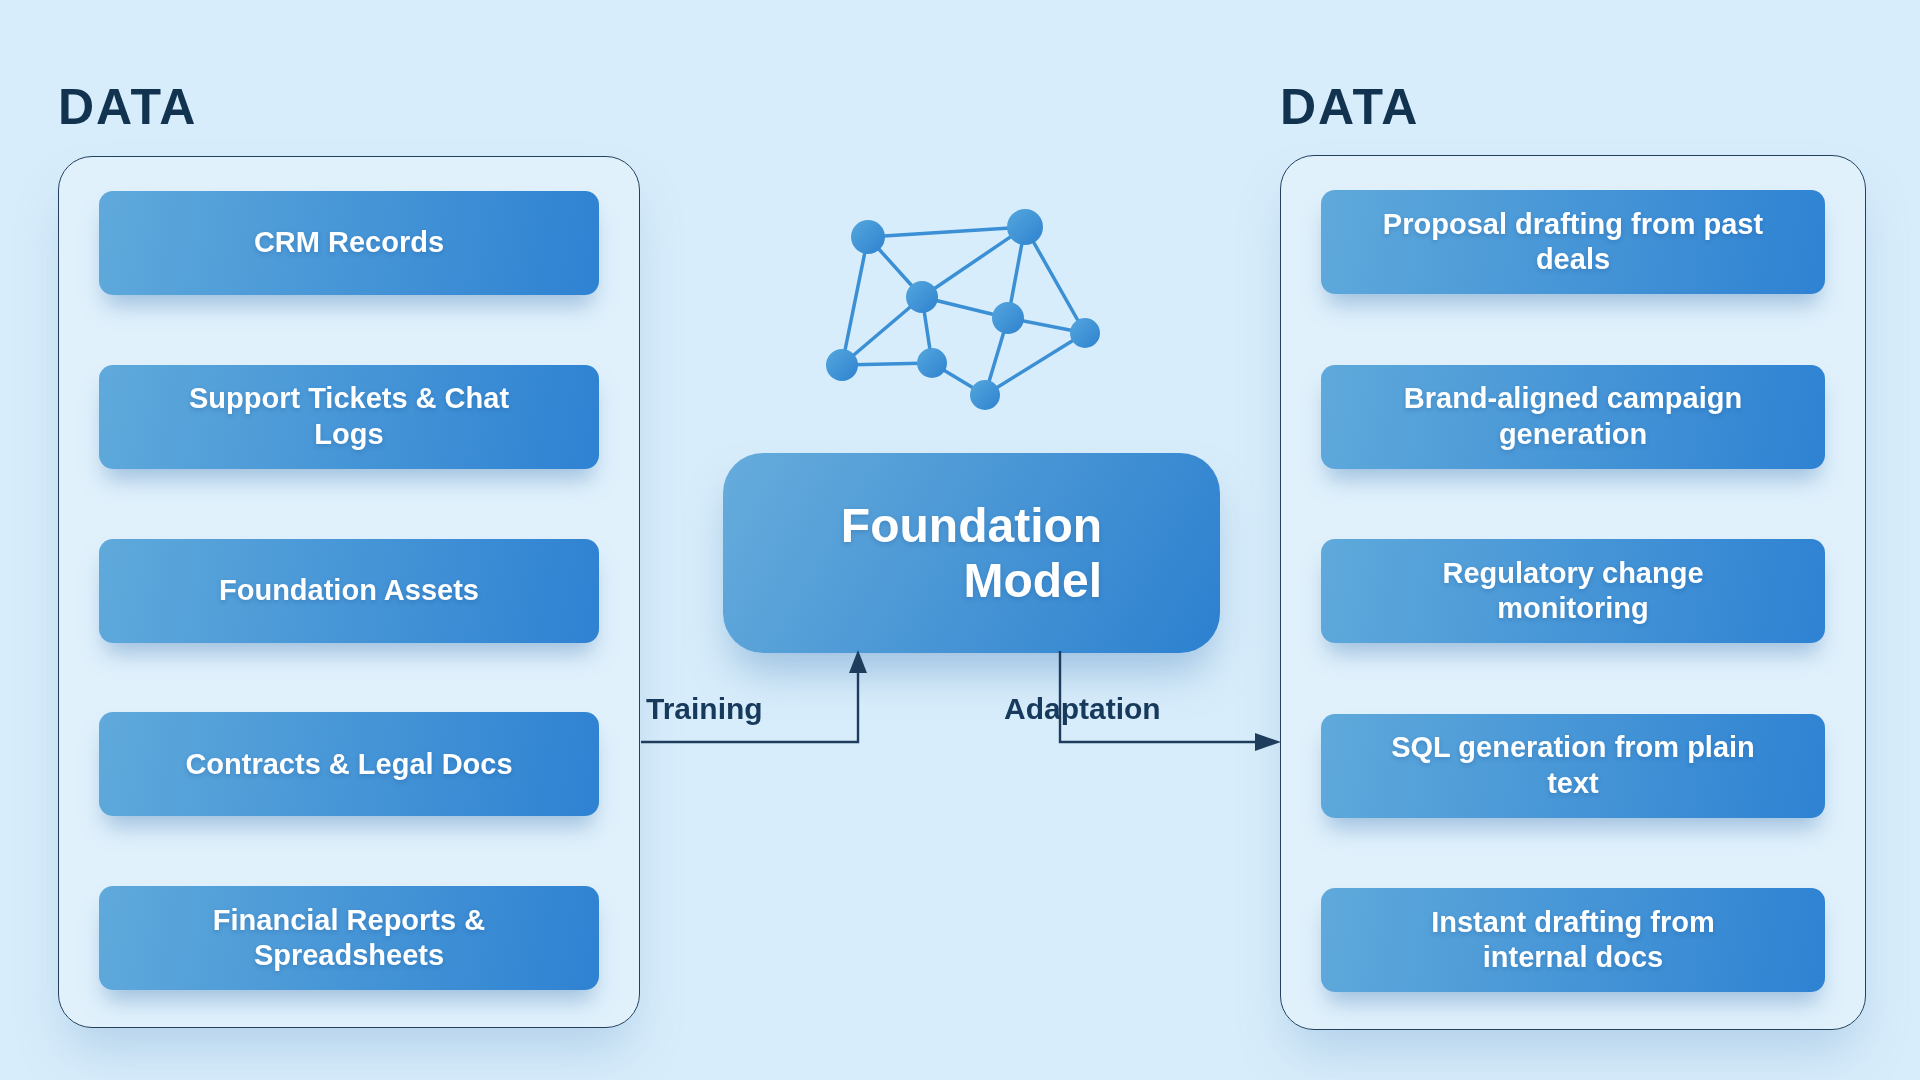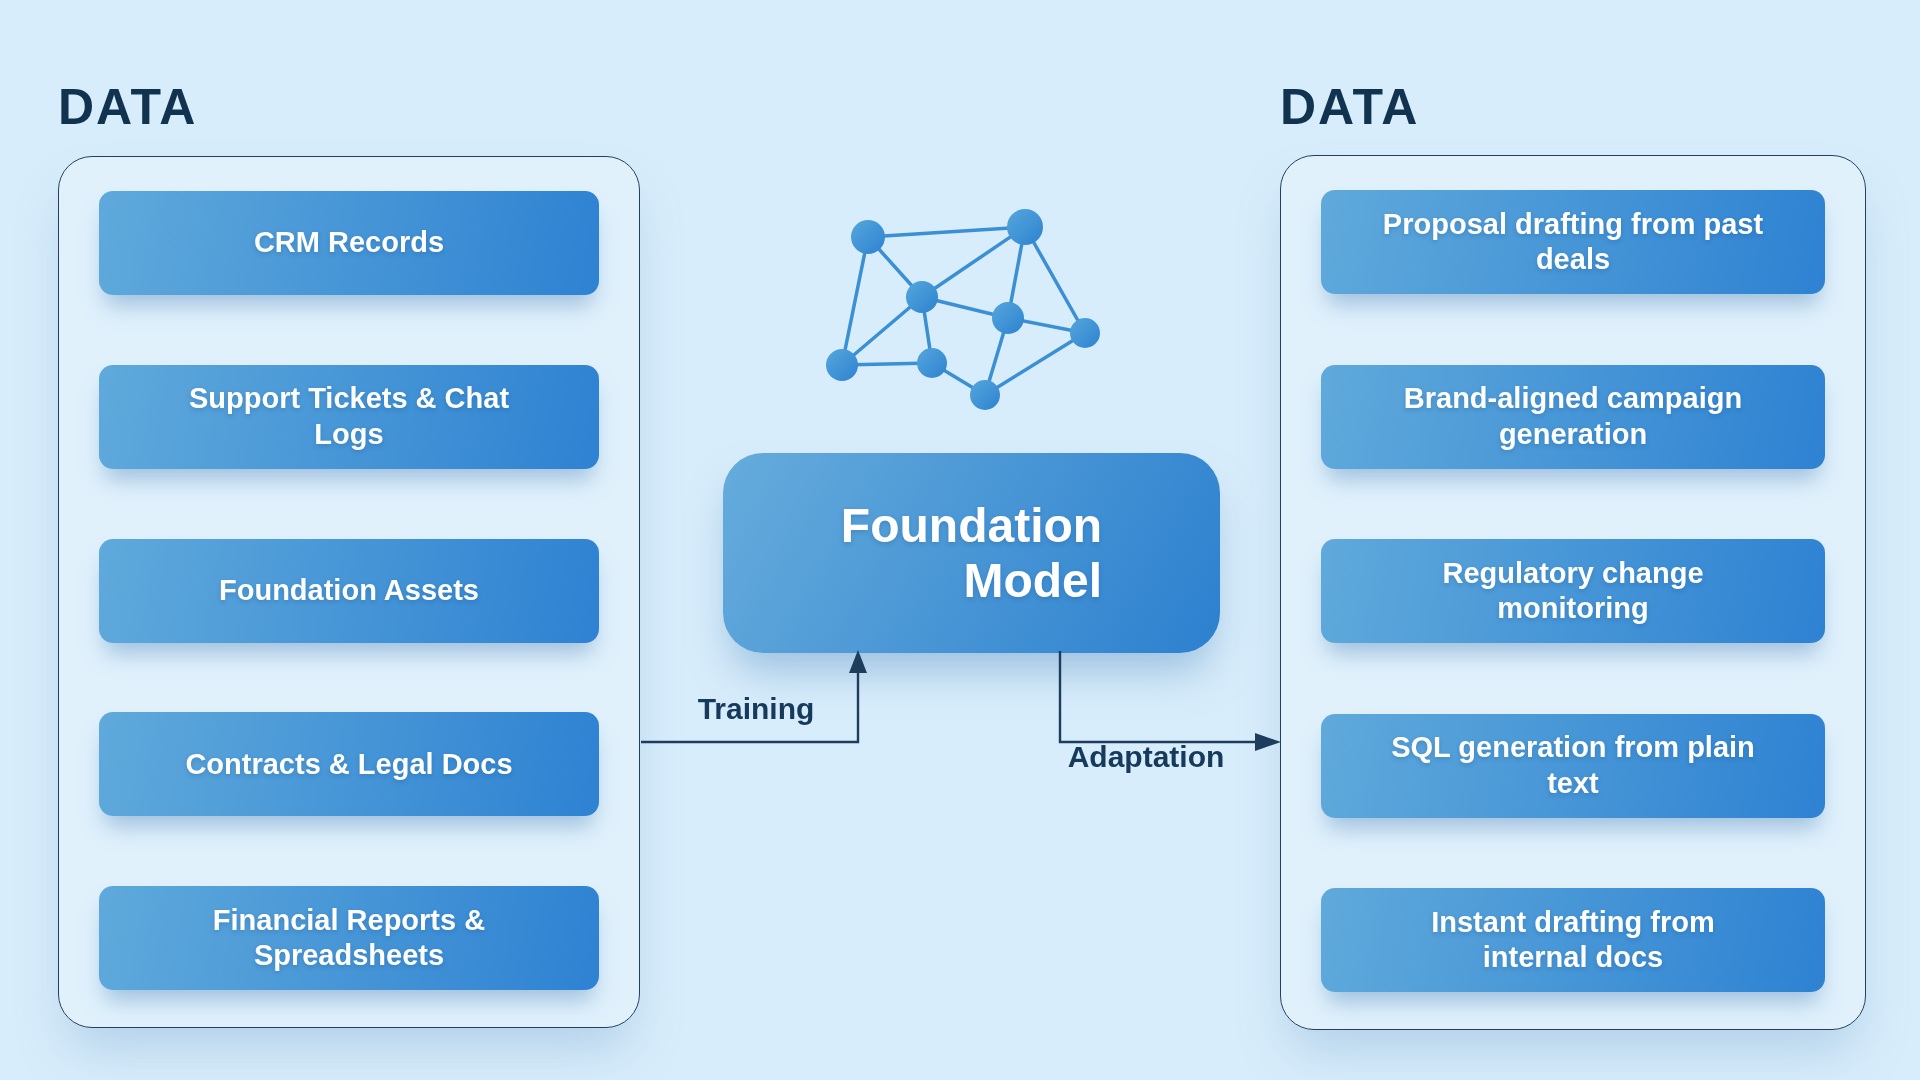--- a/index.html
+++ b/index.html
@@ -93,27 +93,27 @@
     left: 0;
     top: 0;
     width: 1920px;
     height: 1080px;
     pointer-events: none;
   }
   .arrow-label {
     position: absolute;
     top: 692px;
     width: 220px;
-    text-align: center;
+    text-align: left;
     font-size: 30px;
     font-weight: 700;
     color: #16395c;
   }
   .arrow-label.training   { left: 646px; }
-  .arrow-label.adaptation { left: 1036px; margin-top: 48px; }
+  .arrow-label.adaptation { left: 1004px; }
 </style>
 </head>
 <body>
 
 <div class="stage">
 
   <div class="col-title data">DATA</div>
   <div class="col-title tasks">DATA</div>
 
   <div class="panel data">

